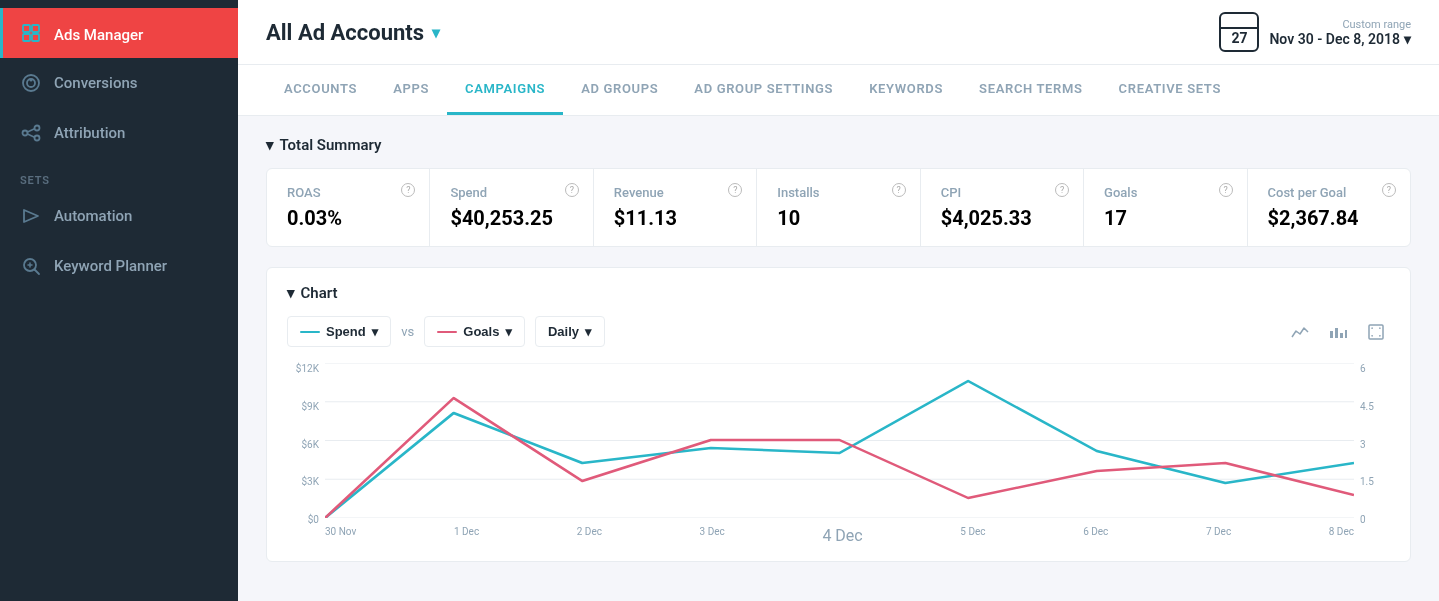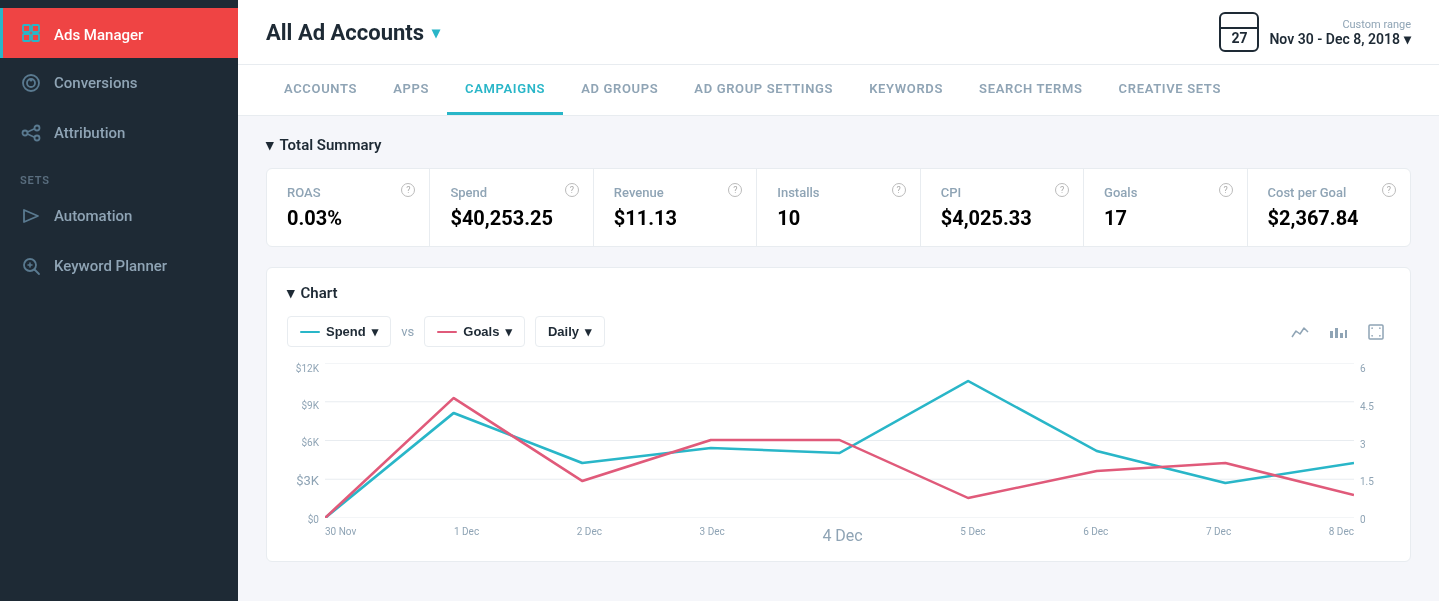--- a/index.html
+++ b/index.html
@@ -543,21 +543,21 @@
         </div>
       </div>
 
       <div class="chart-area" style="position:relative;">
         <div style="display:flex; gap:0; align-items:stretch;">
 
           <div style="display:flex; flex-direction:column; justify-content:space-between; padding-bottom:20px; width:38px; align-items:flex-end; padding-right:6px;">
             <span style="font-size:10px;color:#8fa4b5;">$12K</span>
             <span style="font-size:10px;color:#8fa4b5;">$9K</span>
             <span style="font-size:10px;color:#8fa4b5;">$6K</span>
-            <span style="font-size:13px;color:#8fa4b5;">$3K</span>
+            <span style="font-size:10px;color:#8fa4b5;">$3K</span>
             <span style="font-size:10px;color:#8fa4b5;">$0</span>
           </div>
 
           <div style="flex:1; position:relative;">
             <svg viewBox="0 0 900 155" width="100%" height="155" preserveAspectRatio="none">
 
               <line x1="0" y1="0" x2="900" y2="0" stroke="#e8ecf0" stroke-width="1"></line>
               <line x1="0" y1="38.75" x2="900" y2="38.75" stroke="#e8ecf0" stroke-width="1"></line>
               <line x1="0" y1="77.5" x2="900" y2="77.5" stroke="#e8ecf0" stroke-width="1"></line>
               <line x1="0" y1="116.25" x2="900" y2="116.25" stroke="#e8ecf0" stroke-width="1"></line>

